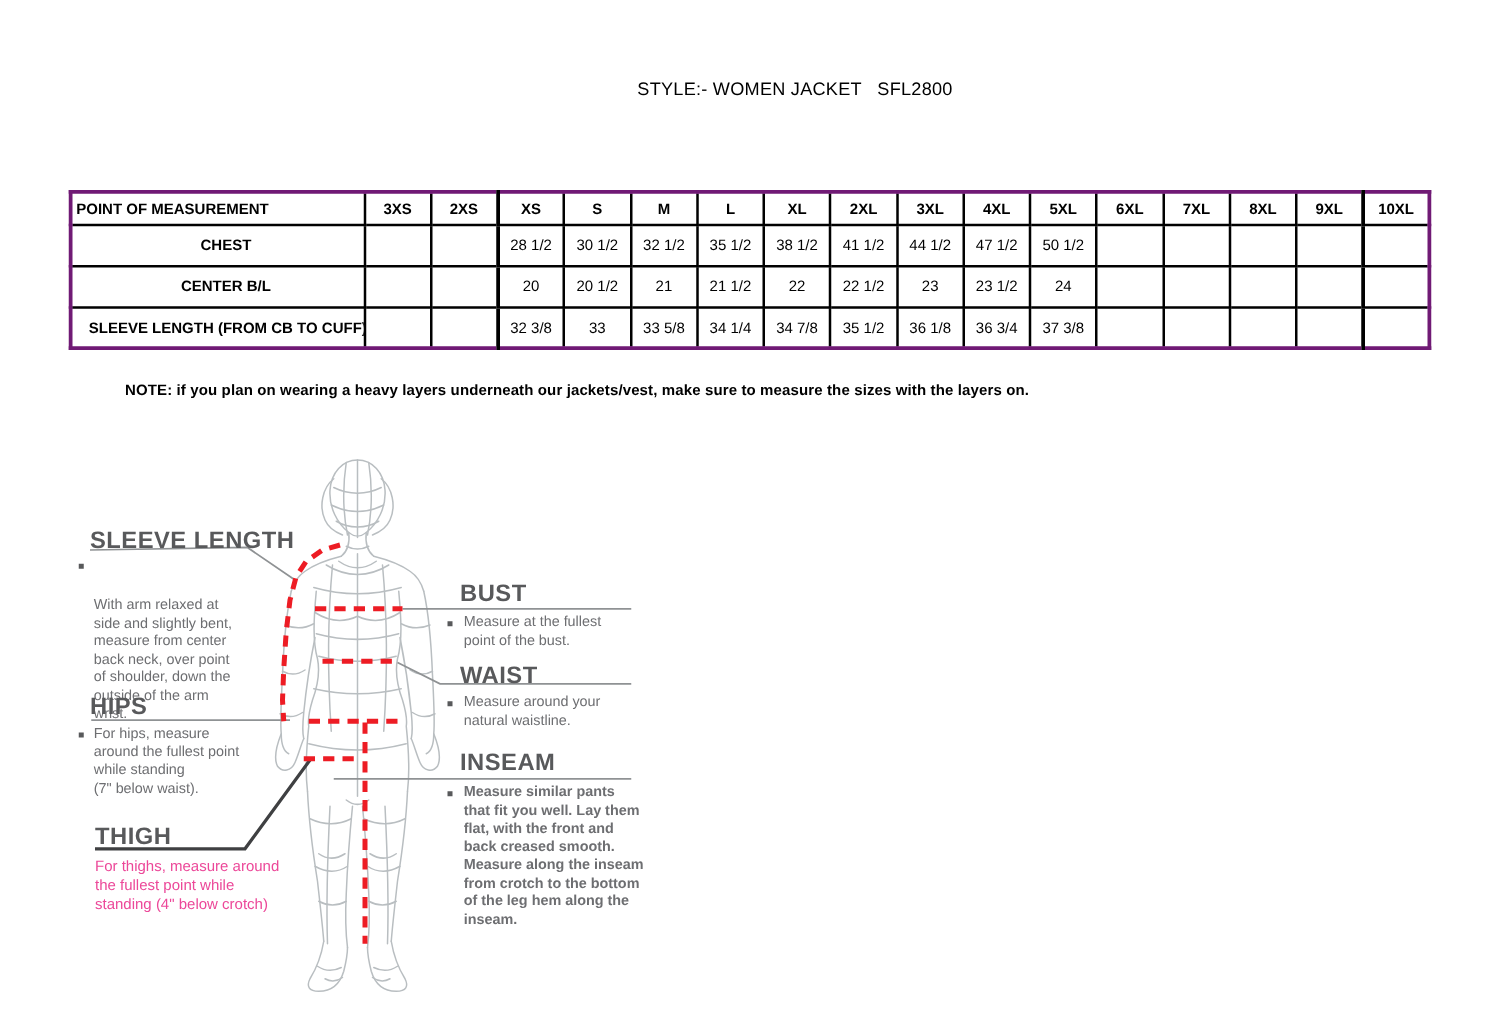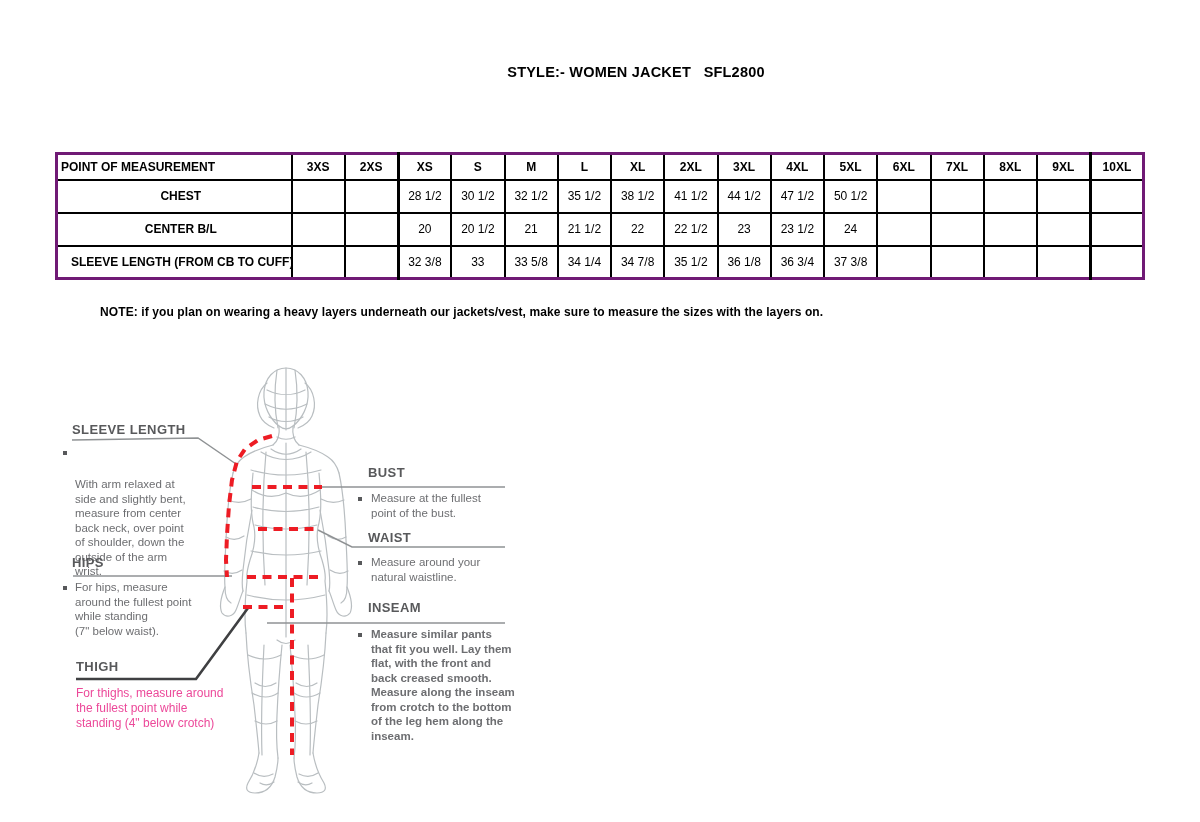--- a/index.html
+++ b/index.html
@@ -1,39 +1,39 @@
 <!DOCTYPE html>
 <html><head>
 <meta charset="utf-8">
 <style>
   * { margin:0; padding:0; box-sizing:border-box; }
   html,body { background:#ffffff; }
   body { width:1200px; height:822px; font-family:"Liberation Sans", sans-serif; color:#000; }
   .page { position:relative; width:1200px; height:822px; background:#fff; overflow:hidden; }
 
   .title { position:absolute; top:64px; left:72px; width:1128px; text-align:center;
-           font-size:14.5px; font-weight:bold; white-space:pre; letter-spacing:0.2px; }
+           font-size:14.5px; font-weight:normal; white-space:pre; letter-spacing:0.2px; }
 
   table.size-table { position:absolute; left:55px; top:152px; width:1090px;
                      border-collapse:collapse; table-layout:fixed; border:3px solid #701a75; }
   table.size-table th, table.size-table td { border:2px solid #000; font-size:12px; overflow:hidden; white-space:nowrap; }
   table.size-table thead tr { height:26px; }
   table.size-table tbody tr { height:33px; }
   th.pom { text-align:left; padding-left:3px; font-weight:bold; }
   th.size-h { text-align:center; font-weight:bold;margin-top:36px; }
   th.row-label { text-align:center; padding-left:13px; font-weight:bold;margin-top:27px; }
   td.val { text-align:center; font-weight:normal; }
   .bl3 { border-left-width:3px !important; }
 
   .note { position:absolute; left:57px; top:305px; font-size:12px; font-weight:bold; letter-spacing:0.1px;padding-left:43px; }
 
   .diagram { position:absolute; left:55px; top:355px; width:480px; height:460px; }
   .diagram svg { position:absolute; left:0; top:0; }
 
-  .dg-heading { position:absolute; font-size:13px; font-weight:bold; color:#58595b; letter-spacing:0.4px; white-space:nowrap; }
+  .dg-heading { position:absolute; font-size:19px; font-weight:bold; color:#58595b; letter-spacing:0.4px; white-space:nowrap; }
   .dg-body { position:absolute; font-size:11.5px; line-height:14.5px; color:#6d6e71; white-space:pre-line; }
   .dg-body.thigh { font-size:12px; line-height:15px; color:#ec4899; }
   .bullet { position:absolute; width:4px; height:4px; background:#58595b; }
 </style>
 </head>
 <body>
 
 <div class="page">
 
   <div class="title">STYLE:- WOMEN JACKET   SFL2800</div>

